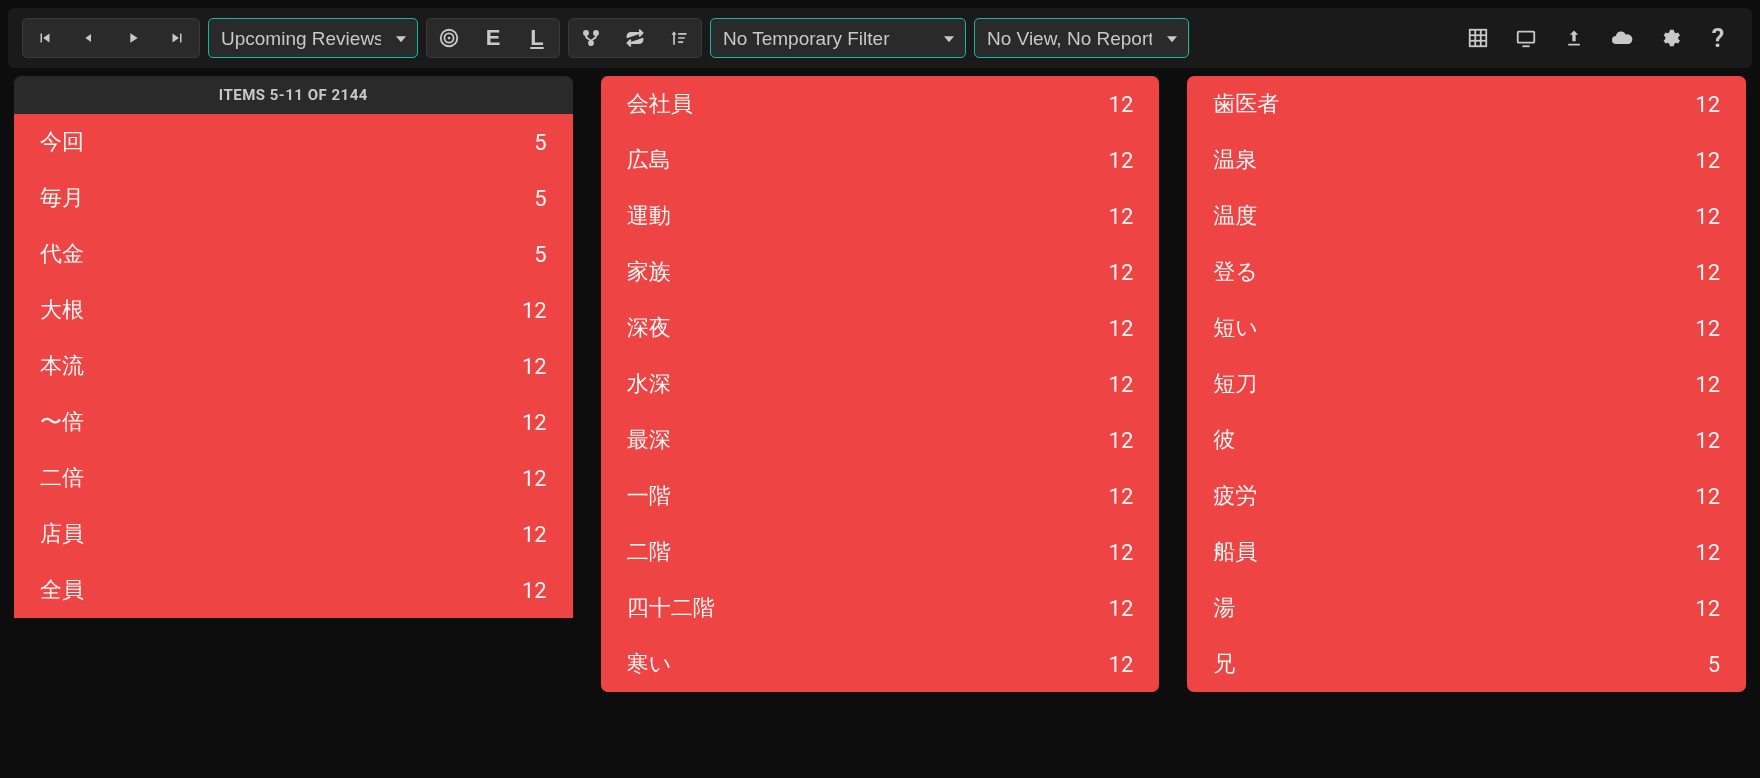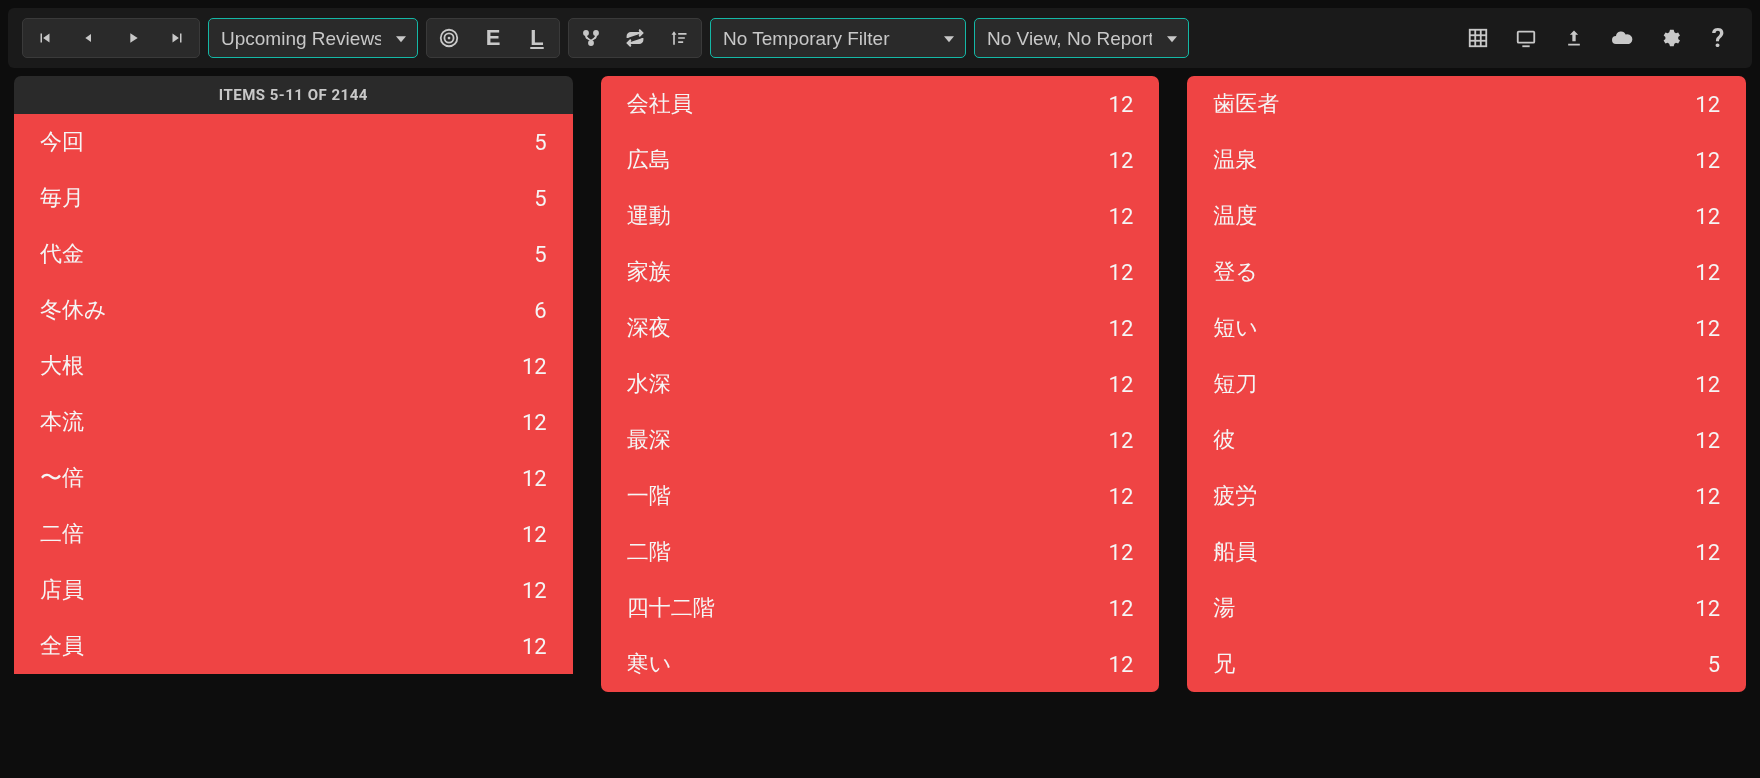--- a/index.html
+++ b/index.html
@@ -245,24 +245,20 @@
         </div>
         <div class="row">
           <span class="word">毎月</span>
           <span class="num">5</span>
         </div>
         <div class="row">
           <span class="word">代金</span>
           <span class="num">5</span>
         </div>
         <div class="row">
-          <span class="word">冬休み</span>
-          <span class="num">6</span>
-        </div>
-        <div class="row">
           <span class="word">大根</span>
           <span class="num">12</span>
         </div>
         <div class="row">
           <span class="word">本流</span>
           <span class="num">12</span>
         </div>
         <div class="row">
           <span class="word">〜倍</span>
           <span class="num">12</span>

